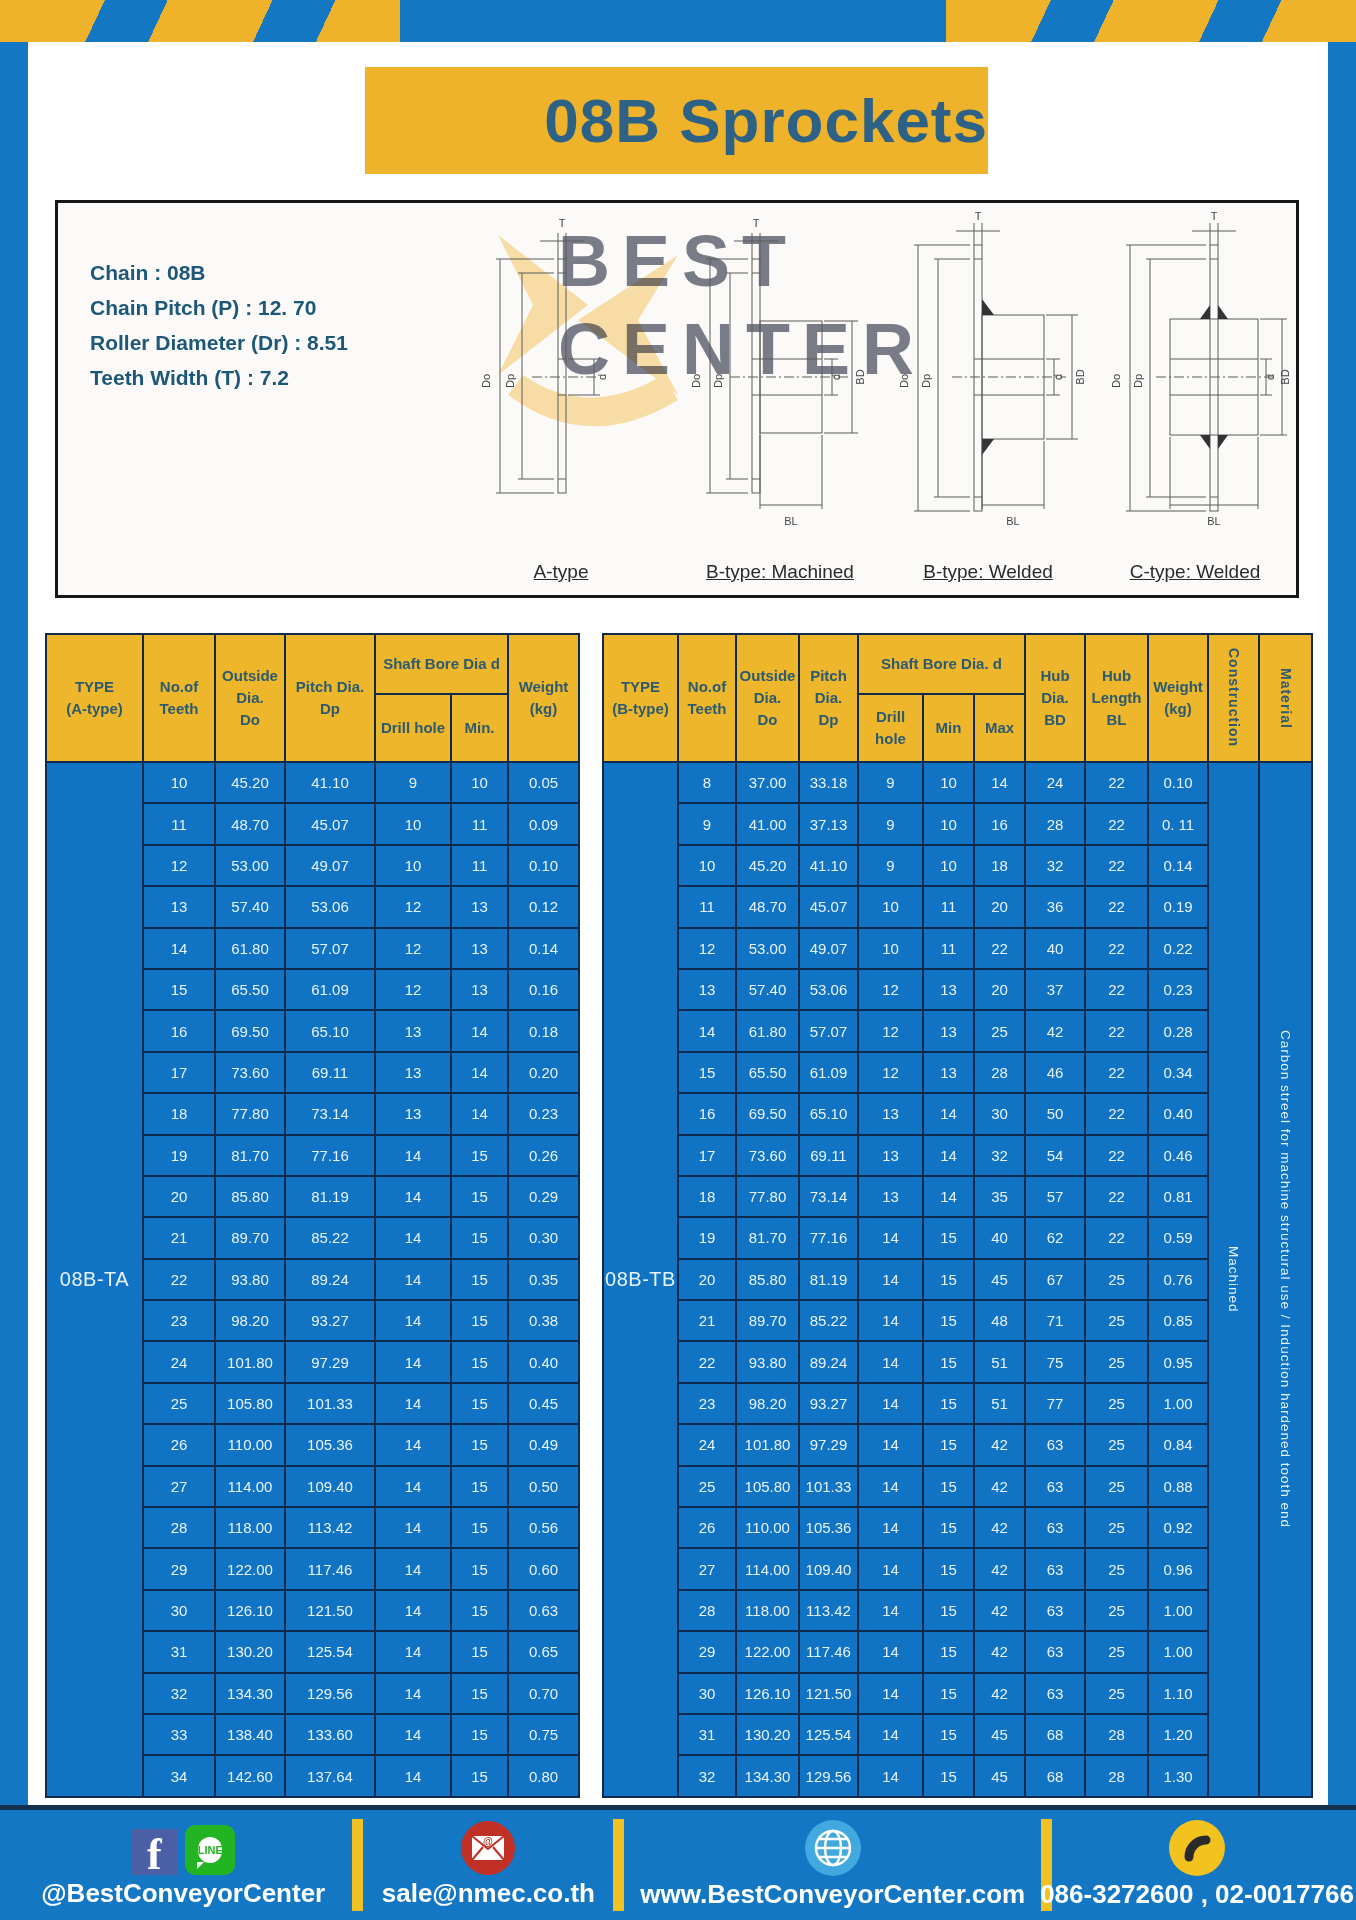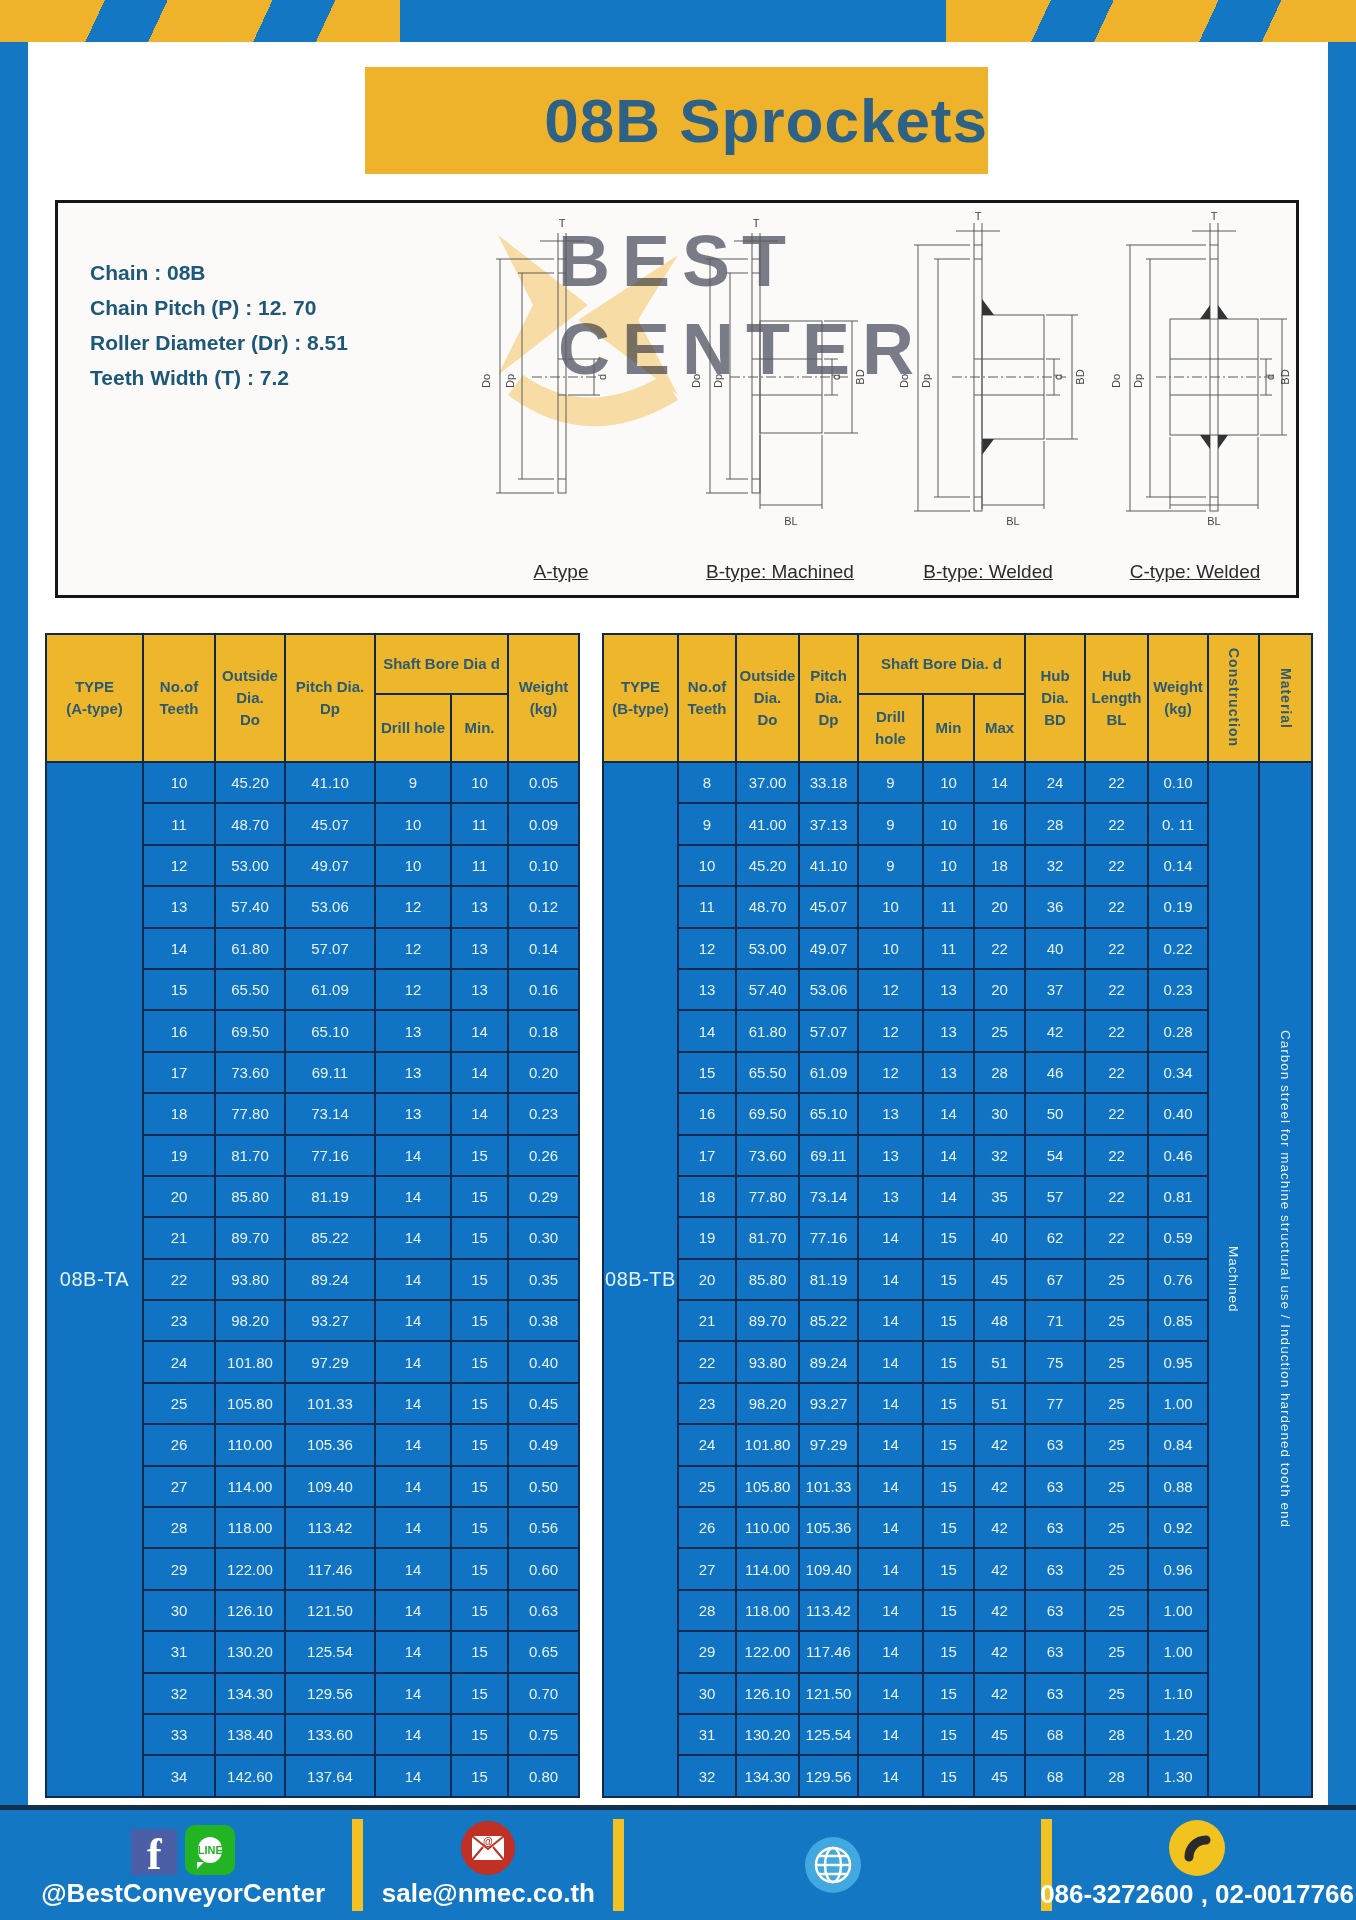--- a/index.html
+++ b/index.html
@@ -844,20 +844,21 @@
     <div class="fgroup" style="width:425px">
       <div class="globe-icon">
         <svg width="44" height="44" viewBox="0 0 44 44">
           <circle cx="22" cy="22" r="17" fill="none" stroke="#ffffff" stroke-width="2.5"></circle>
           <ellipse cx="22" cy="22" rx="8" ry="17" fill="none" stroke="#ffffff" stroke-width="2.5"></ellipse>
           <line x1="5" y1="22" x2="39" y2="22" stroke="#ffffff" stroke-width="2.5"></line>
           <line x1="7" y1="13" x2="37" y2="13" stroke="#ffffff" stroke-width="2.5"></line>
           <line x1="7" y1="31" x2="37" y2="31" stroke="#ffffff" stroke-width="2.5"></line>
         </svg>
       </div>
+      <div class="label">www.BestConveyorCenter.com</div>
     </div>
     <div class="fdiv"></div>
     <div class="fgroup" style="width:290px">
       <div class="phone-icon">
         <svg width="36" height="36" viewBox="0 0 36 36">
           <path d="M10 27 A17 17 0 0 1 27 10" fill="none" stroke="#2a2a2a" stroke-width="9" stroke-linecap="round"></path>
         </svg>
       </div>
       <div class="label">086-3272600 , 02-0017766</div>
     </div>

